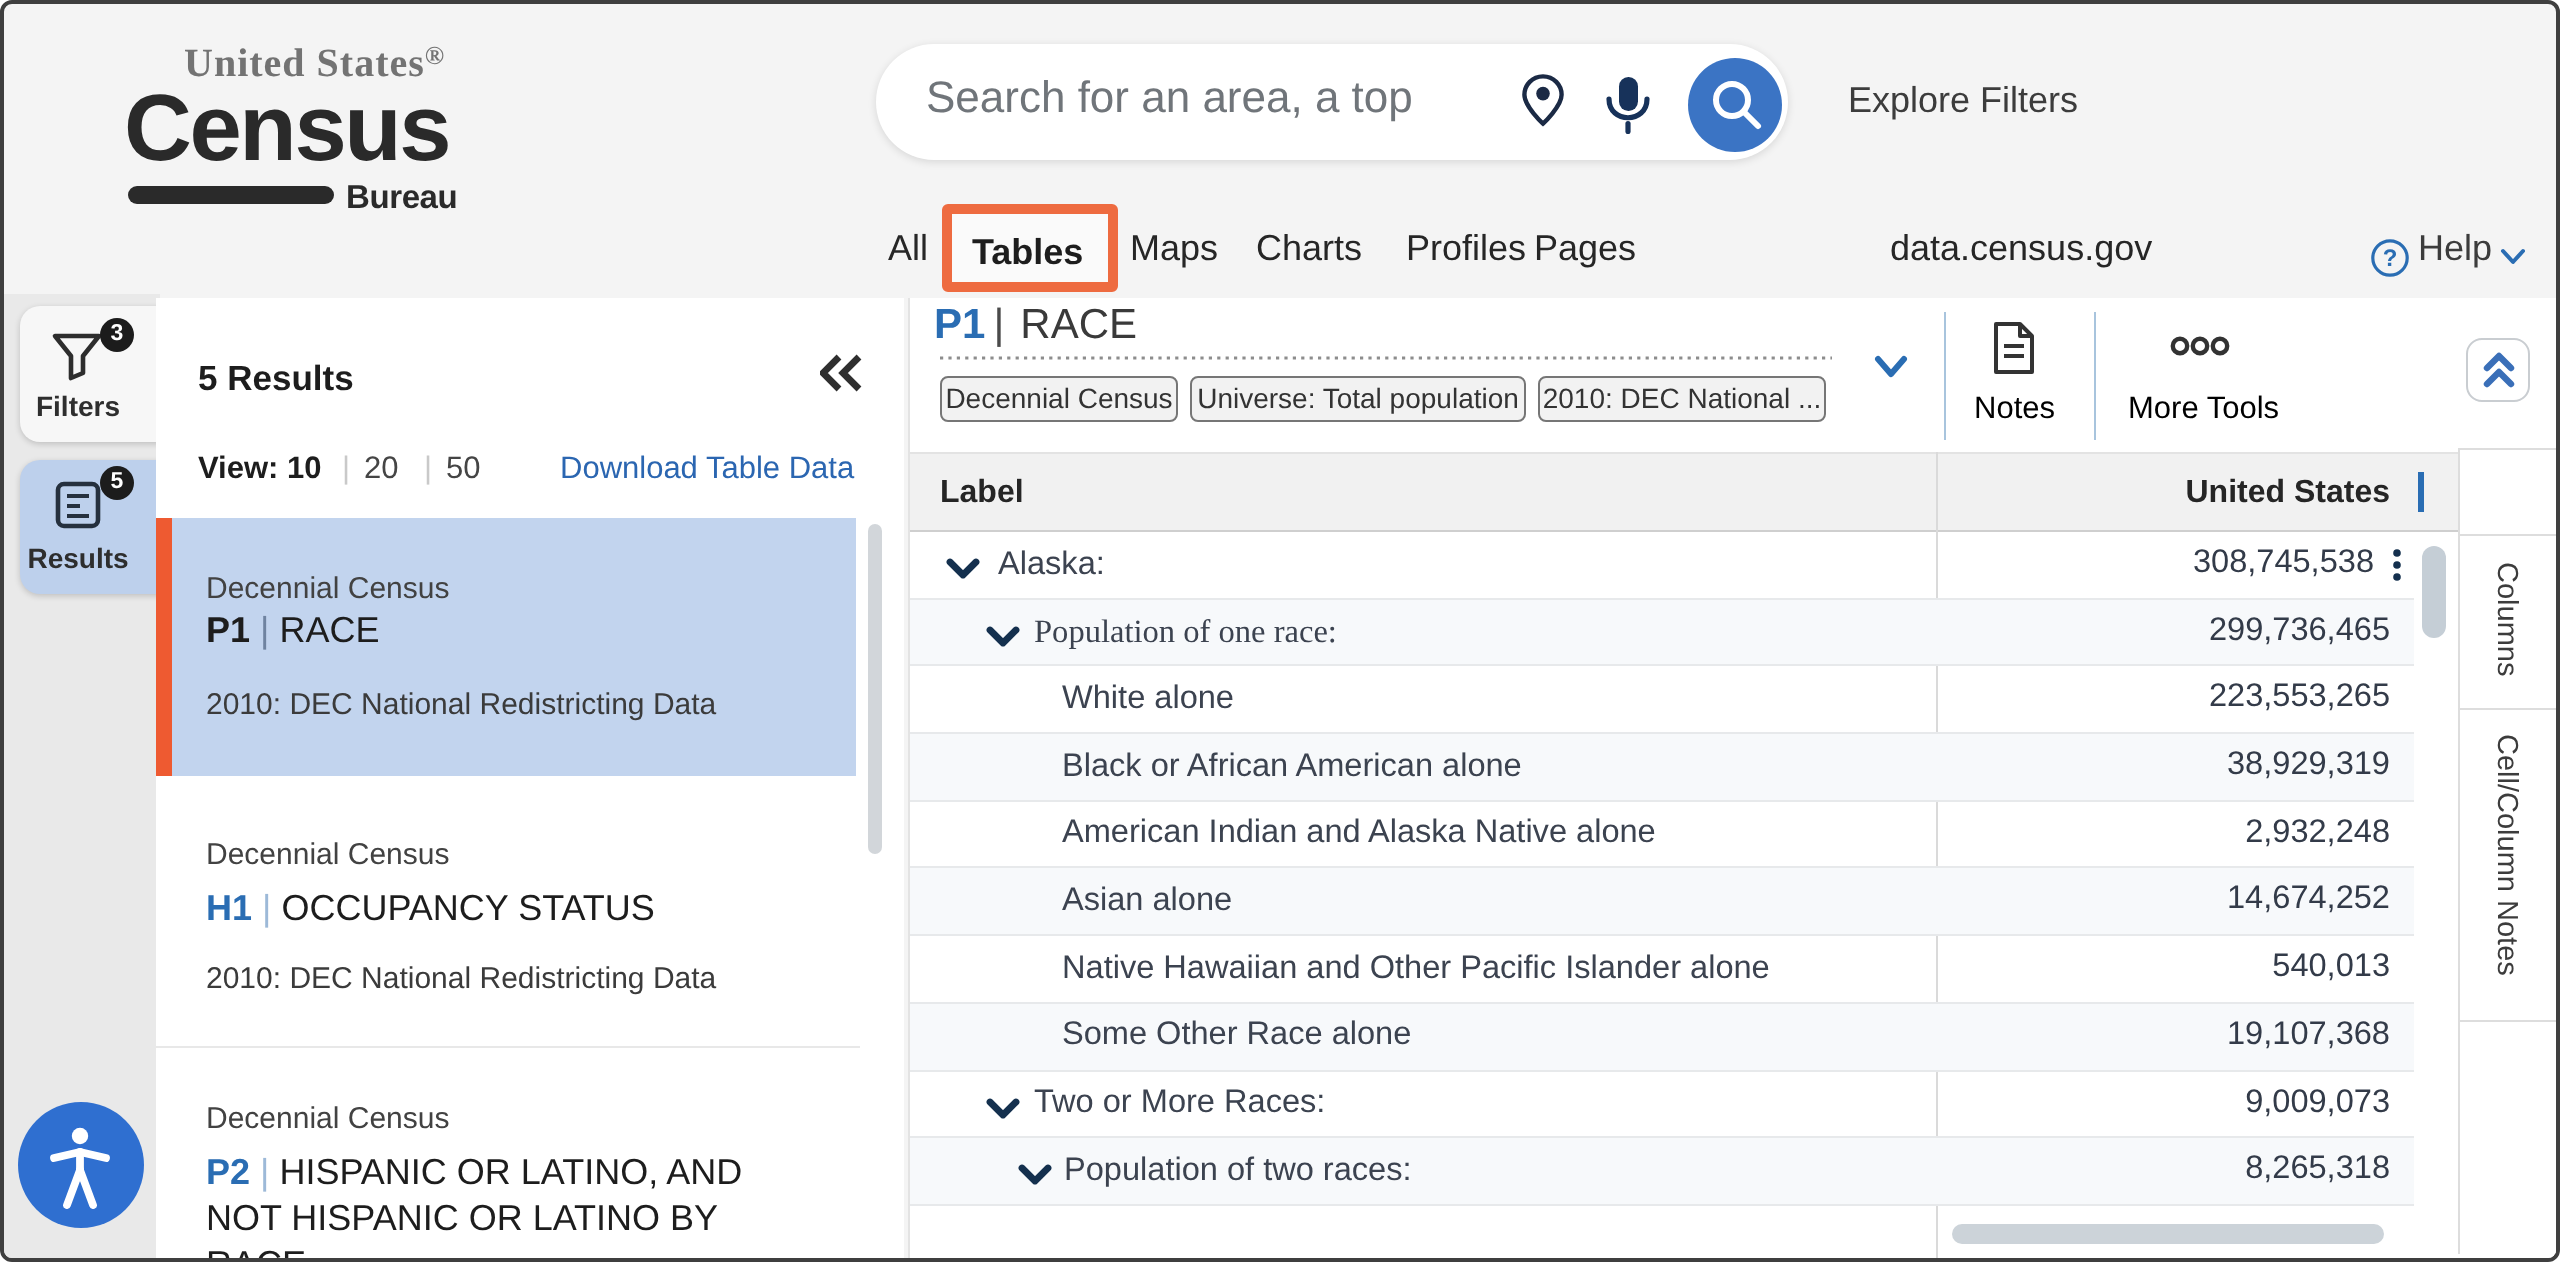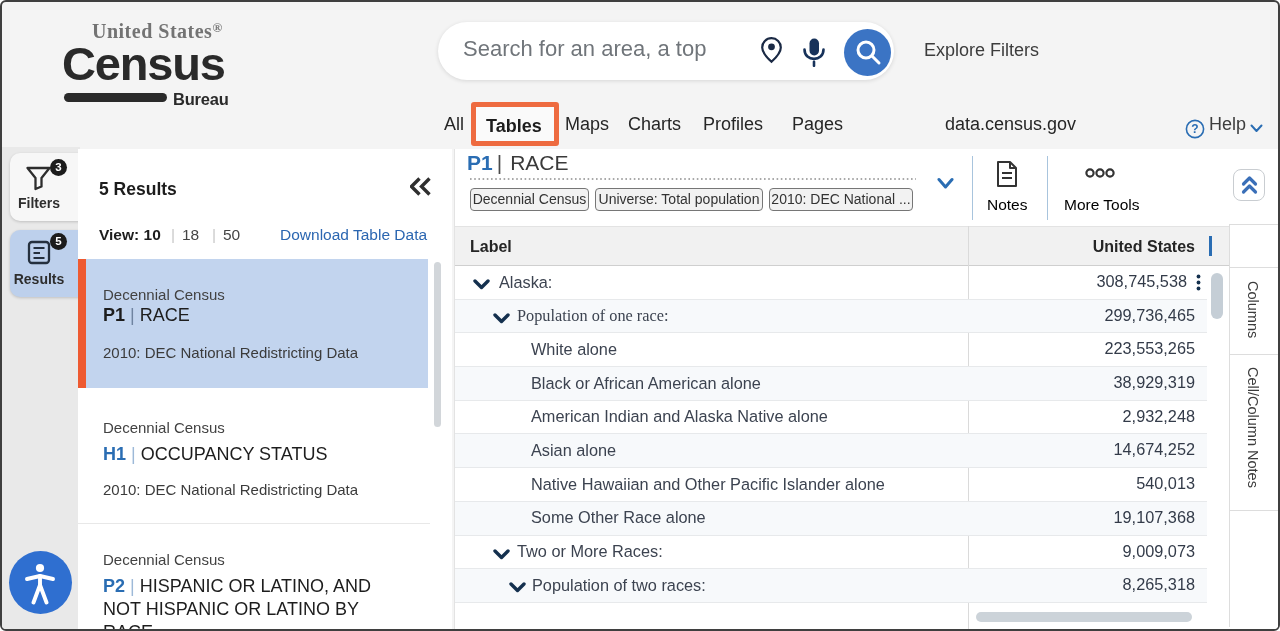--- a/index.html
+++ b/index.html
@@ -22,21 +22,21 @@
   .searchbtn { left:842px; top:27px; width:47px; height:47px; border-radius:50%; background:#3b74c4; }
   .explore { left:922px; top:38px; font-size:18px; color:#3c3c3c; }
 
   .tabs { top:112px; font-size:18px; color:#262626; }
   .tabbox { left:469px; top:100px; width:88px; height:44px; border:5px solid #ee6b40; border-radius:3px; background:#fafafa; }
   .t-all { left:442px; }
   .t-tables { left:484px; top:114px; font-size:18px; font-weight:bold; }
   .t-maps { left:563px; }
   .t-charts { left:626px; }
   .t-profiles { left:701px; }
-  .t-pages { left:790px; }
+  .t-pages { left:765px; }
   .t-dcg { left:943px; }
   .t-apps { left:1110px;margin-top:40px; }
   .t-help { left:1207px; color:#3c3c3c; }
 
   
   .rail { left:0px; top:145px; width:78px; height:482px; background:#e9e9e9; }
   .railbtn { left:8px; width:79px; border-radius:10px; text-align:center;
              font-size:14px; font-weight:bold; color:#2e2e2e; }
   .btn-filters { top:151px; height:68px; background:#f7f7f7; box-shadow:0 1px 3px rgba(0,0,0,0.18); }
   .btn-results { top:228px; height:67px; background:#bdd0ec; box-shadow:0 1px 3px rgba(0,0,0,0.18); }
@@ -154,21 +154,21 @@
   </svg>
 
   <div class="abs rpanel">
     <div class="abs r-head">5 Results</div>
     <svg class="abs" style="left:332px; top:28px;" width="21" height="19" viewBox="0 0 21 19">
       <path d="M9.5 1.5 L1.5 9.5 L9.5 17.5" fill="none" stroke="#2f2f2f" stroke-width="3.4" stroke-linejoin="miter"></path>
       <path d="M19.5 1.5 L11.5 9.5 L19.5 17.5" fill="none" stroke="#2f2f2f" stroke-width="3.4" stroke-linejoin="miter"></path>
     </svg>
     <div class="abs viewrow" style="left:21px;"><b style="color:#1d1d1d;">View: 10</b></div>
     <div class="abs viewrow" style="left:93px; color:#c9c9c9;">|</div>
-    <div class="abs viewrow" style="left:104px;">18</div>
+    <div class="abs viewrow" style="left:104px;">20</div>
     <div class="abs viewrow" style="left:134px; color:#c9c9c9;">|</div>
     <div class="abs viewrow" style="left:145px;">50</div>
     <div class="abs viewrow" style="left:202px; color:#2b66b1;">Download Table Data</div>
 
     <div class="abs card1"></div>
     <div class="abs cardtext" style="left:25px; top:137px;">Decennial Census</div>
     <div class="abs cardtitle" style="left:25px; top:156px;"><b>P1</b> <span style="color:#6f83a0;">|</span> RACE</div>
     <div class="abs cardtext" style="left:25px; top:195px; color:#3b3b3b;">2010: DEC National Redistricting Data</div>
     <div class="abs rscroll"></div>
 

